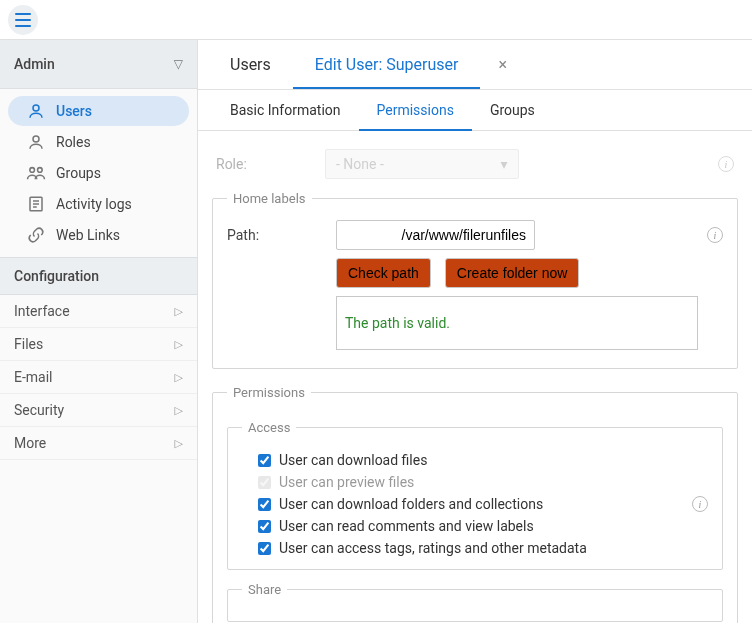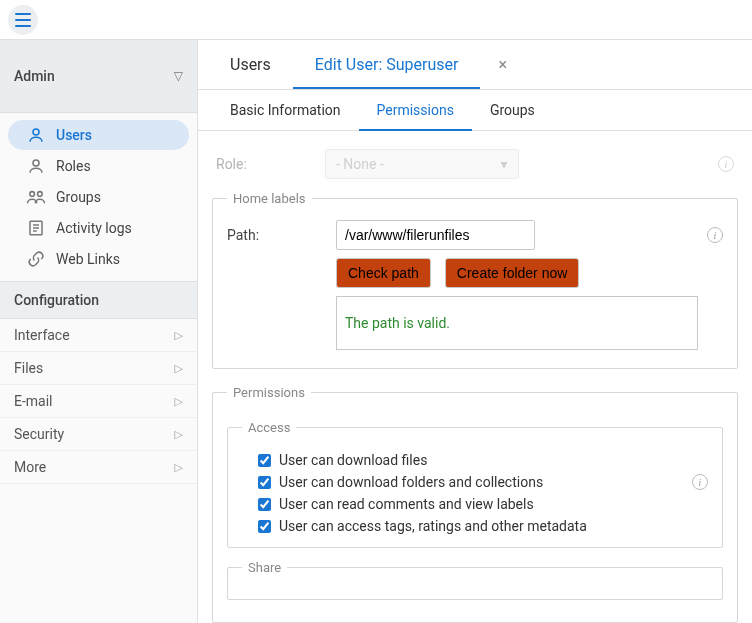--- a/index.html
+++ b/index.html
@@ -35,21 +35,21 @@
       height: calc(100% - 40px);
     }
     .sidebar {
       width: 198px;
       border-right: 1px solid #e0e0e0;
       background: #fafafa;
       overflow-y: auto;
     }
     .sb-header {
       background: #eaedef;
-      padding: 28px 14px;
+      padding: 16px 14px;
       font-weight: 500;
       color: #444;
       display: flex;
       align-items: center;
       justify-content: space-between;
       border-bottom: 1px solid #dcdfe2;
     }
     .sb-nav {
       padding: 6px 8px;
     }
@@ -207,20 +207,21 @@
       width: 95px;
       color: #444;
     }
     .text-input {
       border: 1px solid #c8c8c8;
       padding: 6px 8px;
       flex: 1;
       font-size: 14px;
       max-width: 330px;
       border-radius: 2px;
+      text-align: right;
     }
     .btn-sec {
       background: #c2410c;
       border: 1px solid #c8c8c8;
       padding: 6px 11px;
       cursor: pointer;
       border-radius: 3px;
       font-size: 14px;
     }
     .valid-msg {
@@ -382,20 +383,24 @@
 
       <fieldset>
         <legend>Permissions</legend>
 
         <fieldset class="nested">
           <legend>Access</legend>
           <div class="perm-item">
             <input type="checkbox" checked="" style="">
             <span>User can download files</span>
           </div>
+          <div class="perm-item disabled">
+            <input type="checkbox" checked="" disabled="" style="">
+            <span>User can preview files</span>
+          </div>
           <div class="perm-item">
             <input type="checkbox" checked="" style="">
             <span>User can download folders and collections</span>
             <span class="perm-spacer"></span>
             <span class="info-icon">i</span>
           </div>
           <div class="perm-item">
             <input type="checkbox" checked="" style="">
             <span>User can read comments and view labels</span>
           </div>

